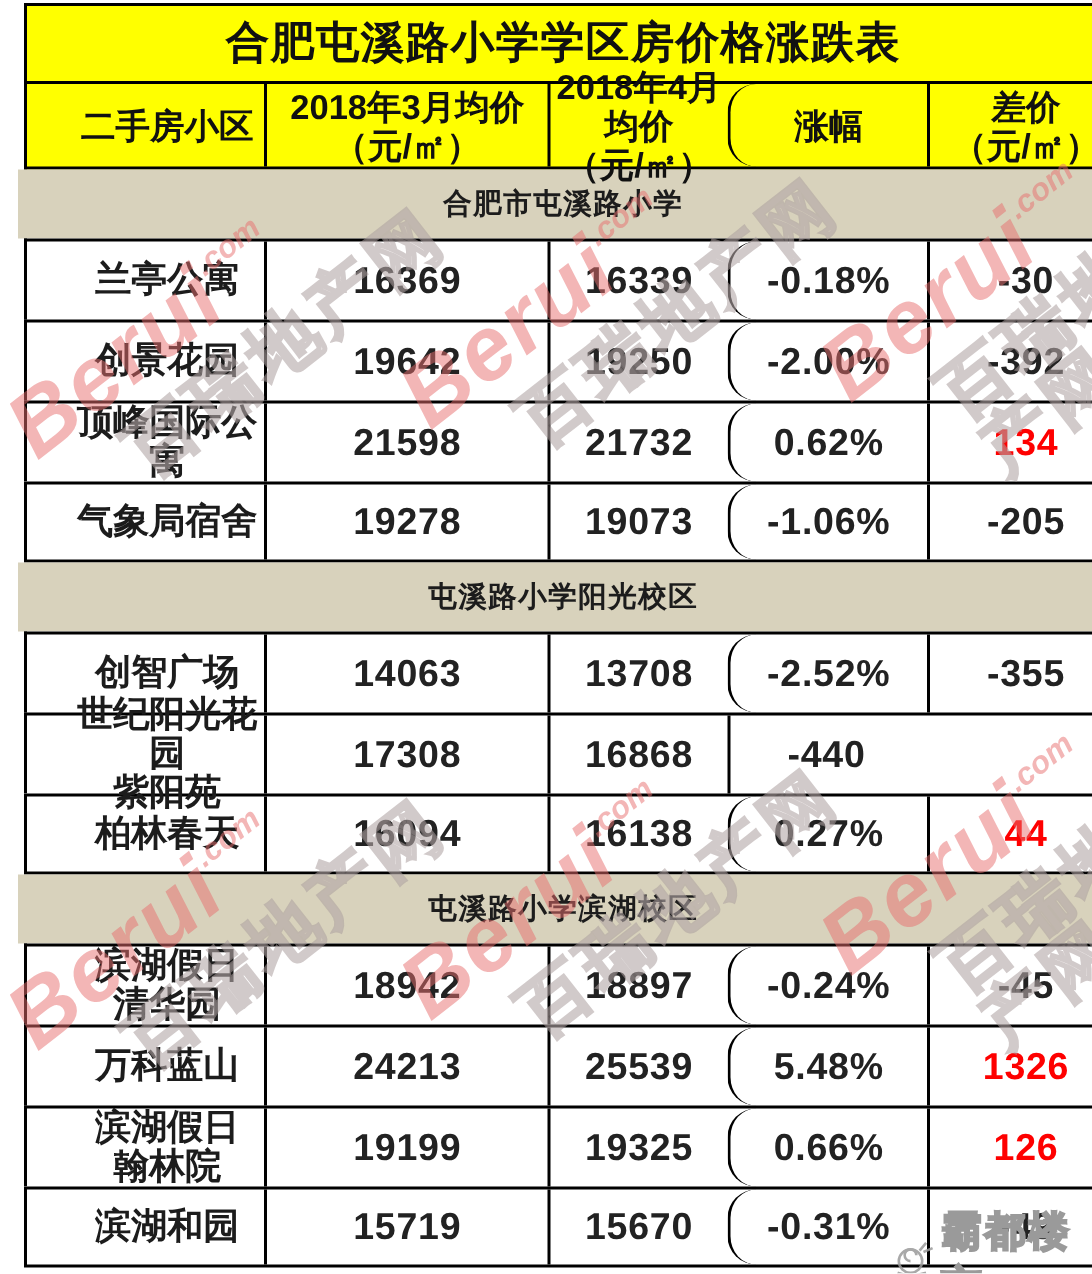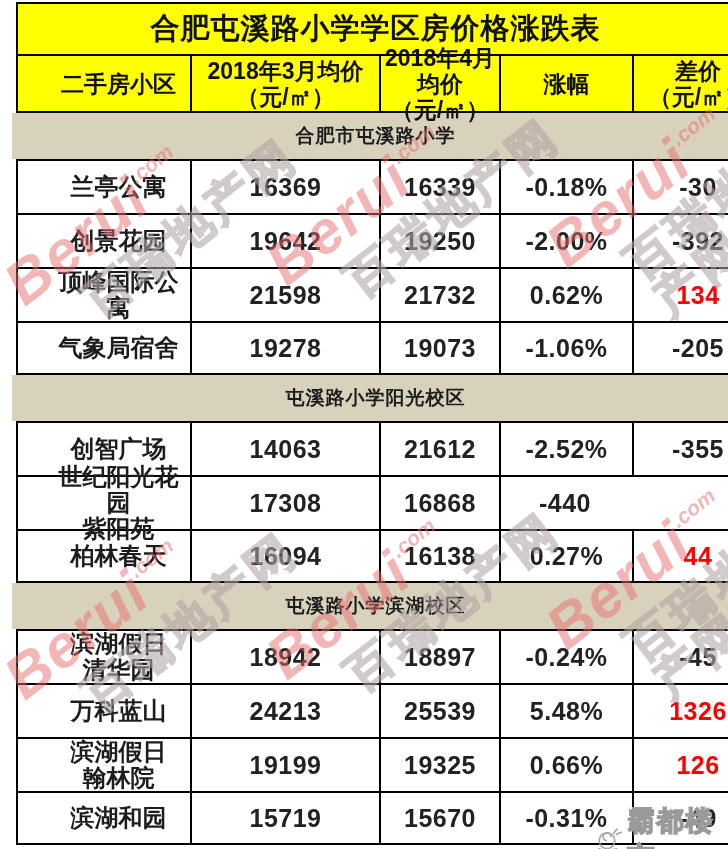--- a/index.html
+++ b/index.html
@@ -24,24 +24,24 @@
   
   .r-section {
     height:46px; background:#D8D2BC; margin:0 -4px;
     display:flex; align-items:center; justify-content:center;
     font-size:19px; font-weight:bold; color:#1c1c1c; letter-spacing:1px;
   }
   
   .r-data { display:flex; height:54px; background:#fff; border:2px solid #000; border-bottom:none; }
   .r-data.last { border-bottom:2px solid #000; }
   .cell { flex:0 0 auto; }
-  .c1 { width:172px;padding-left:29px; }
+  .c1 { width:158px;padding-left:29px; }
   .c2 { width:189px; border-left:2px solid #000; }
   .c3 { width:120px; border-left:2px solid #000; }
-  .c4 { width:133px; border-left:2px solid #000; }
+  .c4 { width:133px; border-left:2px solid #000;border-radius:19px; }
   .c5 { width:118px; border-left:2px solid #000;padding-left:12px; }
   .r-data .cell {
     display:flex; align-items:center; justify-content:center;
     font-weight:bold; color:#222; text-align:center;
   }
   .r-data .name { font-size:24px; line-height:26px; white-space:pre-line; color:#1c1c1c; }
   .r-data .val  { font-size:25px; letter-spacing:0.5px; }
   .r-data .val.pos { color:#FE0000; }
 
   
@@ -126,21 +126,21 @@
       <div class="cell c3 val">19073</div>
       <div class="cell c4 val">-1.06%</div>
       <div class="cell c5 val neg">-205</div>
     </div>
 
     <div class="r-section">屯溪路小学阳光校区</div>
 
     <div class="r-data">
       <div class="cell c1 name">创智广场</div>
       <div class="cell c2 val">14063</div>
-      <div class="cell c3 val">21612</div>
+      <div class="cell c3 val">13708</div>
       <div class="cell c4 val">-2.52%</div>
       <div class="cell c5 val neg">-355</div>
     </div>
     <div class="r-data">
       <div class="cell c1 name">世纪阳光花园
 紫阳苑</div>
       <div class="cell c2 val">17308</div>
       <div class="cell c3 val">16868</div>
       <div class="cell c5 val neg">-440</div>
     </div>

